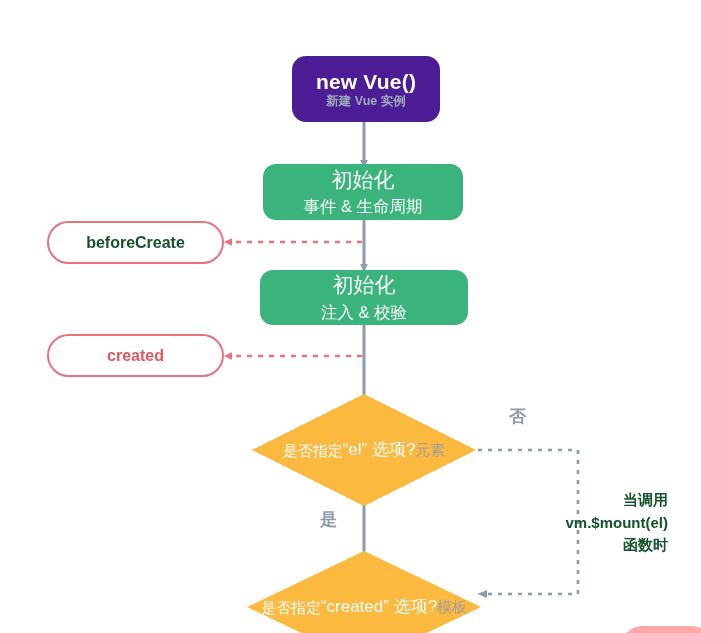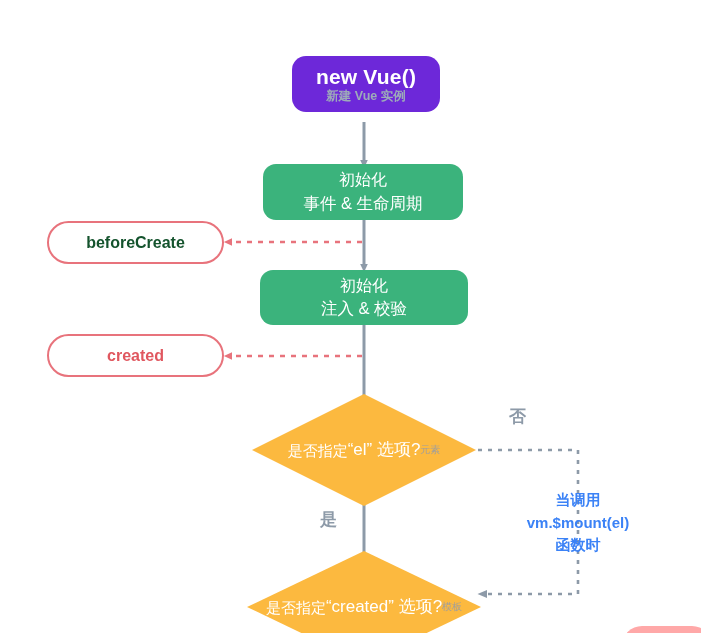--- a/index.html
+++ b/index.html
@@ -57,21 +57,21 @@
     box-sizing: border-box;
     border-radius: 13px;
     display: flex;
     flex-direction: column;
     align-items: center;
     justify-content: center;
     text-align: center;
     color: #ffffff;
   }
   .node-process .l1 {
-    font-size: 16px;
+    font-size: 21px;
     line-height: 1.45;
   }
   .node-process .l2 {
     font-size: 16.5px;
     line-height: 1.45;
   }
 
   
   .node-hook {
     position: absolute;
@@ -115,41 +115,41 @@
   .node-decision .d1 {
     font-size: 15px;
     line-height: 1.4;
   }
   .node-decision .d2 {
     font-size: 17px;
     line-height: 1.4;
     white-space: nowrap;
   }
   .node-decision .d3 {
-    font-size: 10px;
+    font-size: 15px;
     color: #9e9e9e;
     line-height: 1.2;
     margin-top: -1px;
   }
 
   
   .edge-label {
     position: absolute;
     color: #8d9aa8;
     font-size: 17px;
     font-weight: bold;
     text-align: center;
     white-space: nowrap;
   }
   .edge-note {
     position: absolute;
-    color: #3b82f6;
+    color: #14532d;
     font-size: 15px;
     font-weight: bold;
-    text-align: center;
+    text-align: right;
     line-height: 1.5;
   }
 
   
   .node-partial {
     position: absolute;
     border-radius: 22px;
   }
 </style>
 </head>
@@ -180,21 +180,21 @@
 
     <line x1="362" y1="356" x2="228" y2="356" stroke="#e8737c" stroke-width="2.6" stroke-dasharray="5 6" marker-end="url(#arrow-red)"></line>
 
     <line x1="364" y1="498" x2="364" y2="560" stroke="#8d9aa8" stroke-width="3" marker-end="url(#arrow-solid)"></line>
 
     <path d="M 478 450 L 578 450 L 578 594 L 482 594" fill="none" stroke="#8d9aa8" stroke-width="2.6" stroke-dasharray="4 6" marker-end="url(#arrow-dot)"></path>
 
     <path d="M 455 442 L 472 450 L 455 458 Z" fill="#fcb93f"></path>
   </svg>
 
-  <div class="node-start" style="left:292px; top:56px; width:148px; height:56px; background:#6d28d9;">
+  <div class="node-start" style="left:292px; top:56px; width:148px; height:66px; background:#4c1d95;">
     <div class="title">new Vue()</div>
     <div class="subtitle">新建 Vue 实例</div>
   </div>
 
   <div class="node-process" style="left:263px; top:164px; width:200px; height:56px; background:#3bb37c;">
     <div class="l1">初始化</div>
     <div class="l2">事件 &amp; 生命周期</div>
   </div>
 
   <div class="node-hook" style="left:47px; top:221px; width:177px; height:43px; border:2.5px solid #e8737c; color:#14532d;">

